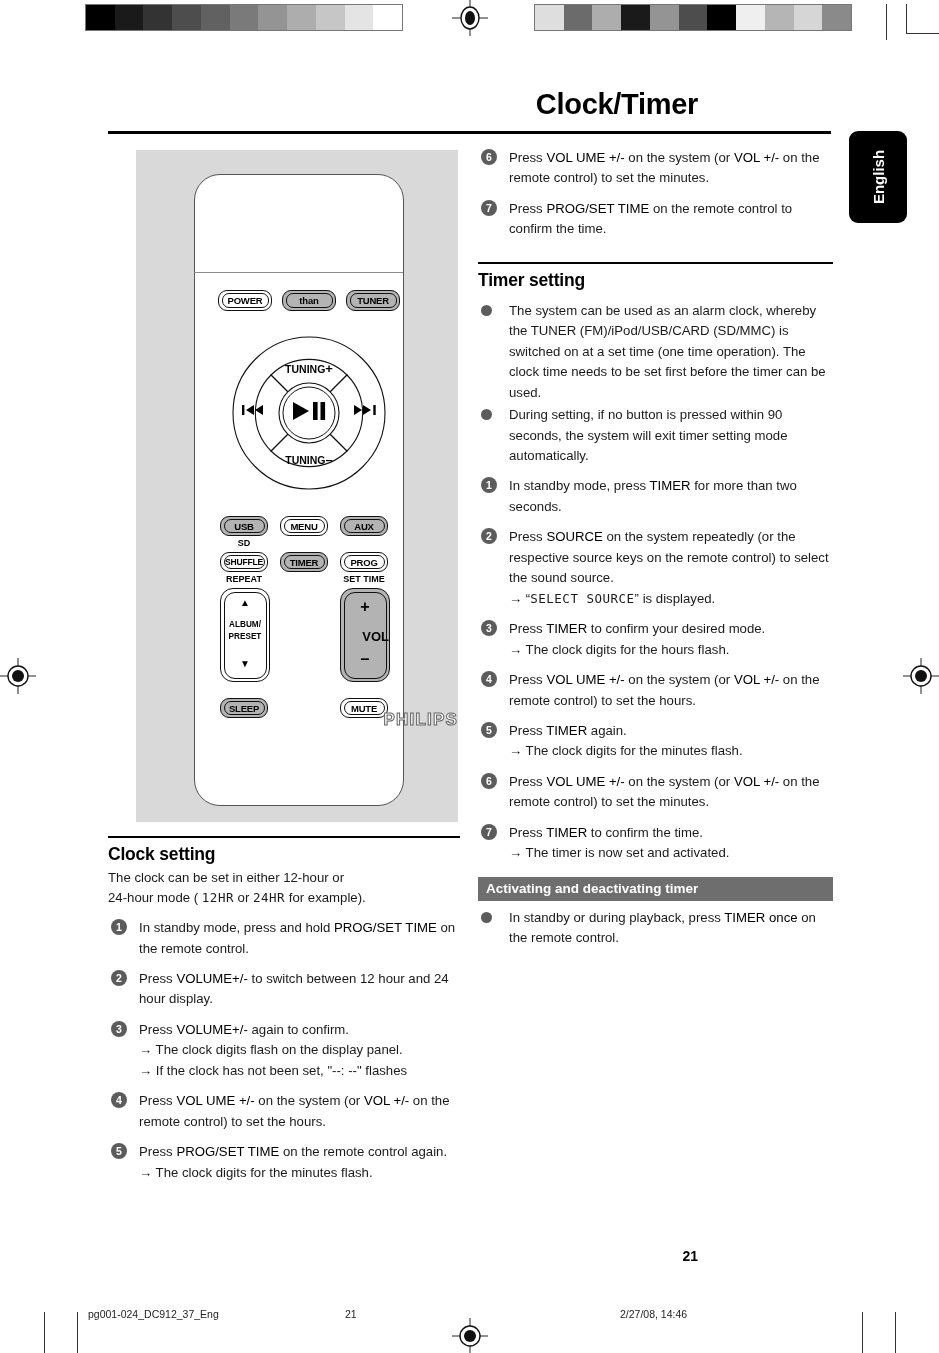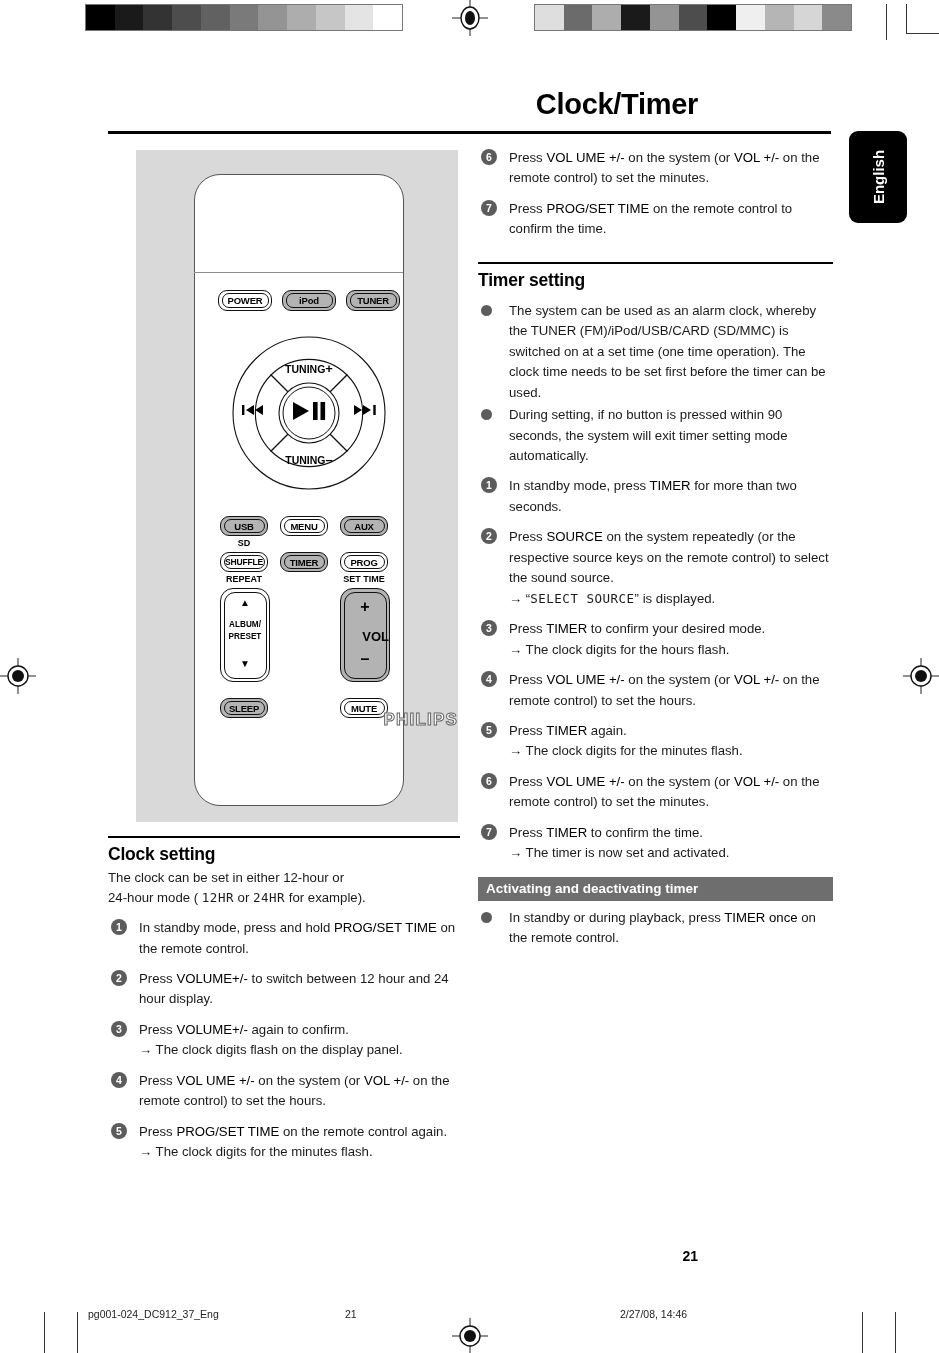--- a/index.html
+++ b/index.html
@@ -180,21 +180,21 @@
     <div class="remote-box">
       <div class="remote-body"></div>
       <div class="remote-topline"></div>
 
       <div class="rbtn" style="left:82px;top:140px;width:54px;height:21px;">
         <span class="inner"></span>
           <span>POWER</span>
       </div>
       <div class="rbtn filled" style="left:146px;top:140px;width:54px;height:21px;">
         <span class="inner"></span>
-          <span>iPod</span>
+          <span>than</span>
       </div>
       <div class="rbtn filled" style="left:210px;top:140px;width:54px;height:21px;">
         <span class="inner"></span>
           <span>TUNER</span>
       </div>
 
       <div class="wheel" style="left:95px;top:185px;">
         <svg width="156" height="156" viewBox="0 0 156 156">
           <circle cx="78" cy="78" r="76" fill="#fff" stroke="#111" stroke-width="1.1"></circle>
           <path d="M40 40 A54 54 0 0 1 116 40 L96 60 A26 26 0 0 0 60 60 Z" fill="#fff" stroke="#111" stroke-width="1.1"></path>
@@ -304,20 +304,21 @@
 
       <div class="item">
         <span class="num">2</span>
         <span>Press </span><b>VOLUME+/-</b><span> to switch between 12 hour and 24 hour display.</span>
       </div>
 
       <div class="item">
         <span class="num">3</span>
         <span>Press </span><b>VOLUME+/-</b><span> again to confirm.</span>
         <span class="sub">→ The clock digits flash on the display panel.</span>
+        <span class="sub">→ If the clock has not been set, "--:  --" flashes</span>
       </div>
 
       <div class="item">
         <span class="num">4</span>
         <span>Press </span><b>VOL UME +/-</b><span> on the system (or </span><b>VOL  +/-</b><span> on the remote control) to set the hours.</span>
       </div>
 
       <div class="item">
         <span class="num">5</span>
         <span>Press </span><b>PROG/SET TIME</b><span> on the remote control again.</span>

